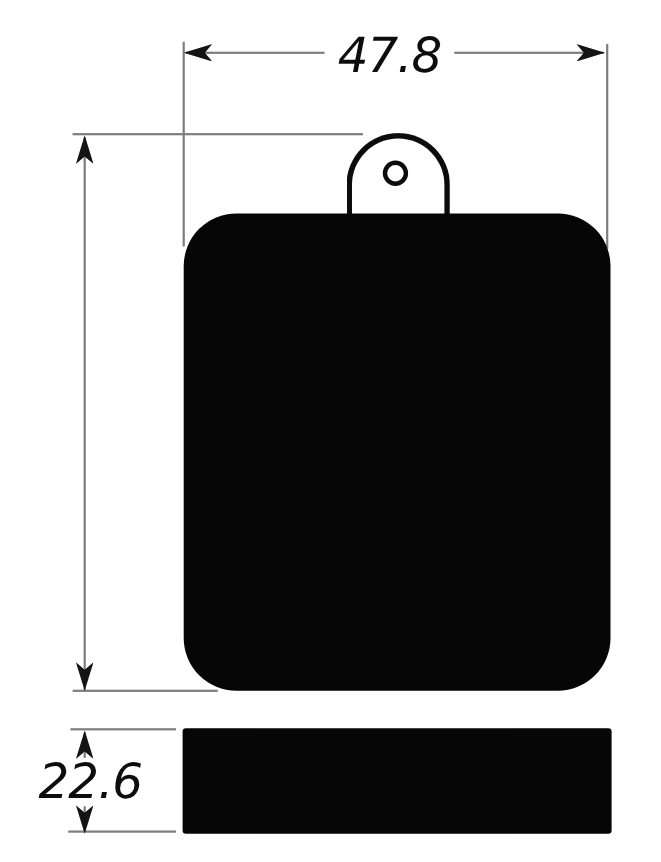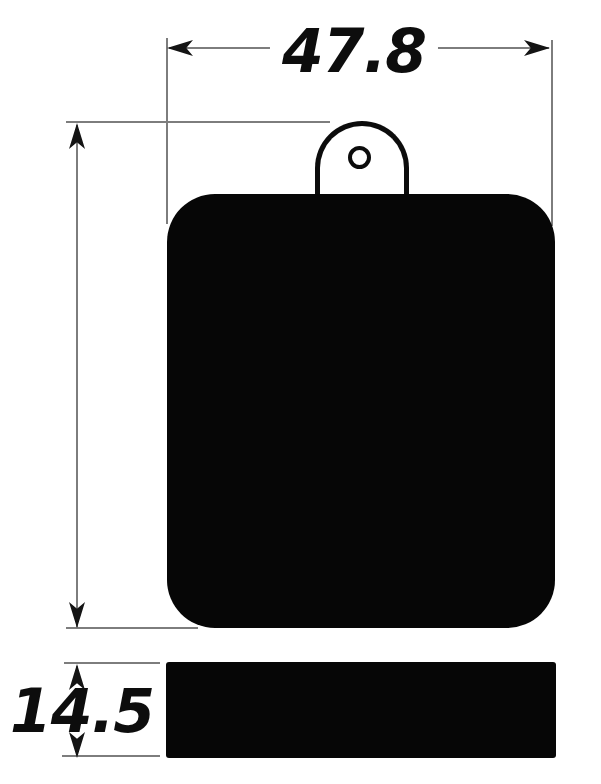--- a/index.html
+++ b/index.html
@@ -28,22 +28,22 @@
     background: #141414;
   }
   .arrow.left  { width: 26px; height: 16px; clip-path: polygon(0% 50%, 100% 0%, 74% 50%, 100% 100%); }
   .arrow.right { width: 26px; height: 16px; clip-path: polygon(100% 50%, 0% 0%, 26% 50%, 0% 100%); }
   .arrow.up    { width: 16px; height: 26px; clip-path: polygon(50% 0%, 100% 100%, 50% 74%, 0% 100%); }
   .arrow.down  { width: 16px; height: 26px; clip-path: polygon(50% 100%, 100% 0%, 50% 26%, 0% 0%); }
   
   .dim-label {
     position: absolute;
     transform: translate(-50%, -50%);
-    font-size: 60px;
-    font-weight: 700;
+    font-size: 44px;
+    font-weight: 400;
     font-style: italic;
     color: #0d0d0d;
     background: #ffffff;
     padding: 0 12px;
     white-space: nowrap;
     line-height: 1;
     letter-spacing: -1px;
   }
   
   .pad-front {
@@ -101,20 +101,20 @@
   <div class="line h" style="left:66px; top:121px; width:264px;"></div>
   <div class="line h" style="left:66px; top:627px; width:132px;"></div>
   <div class="arrow up" style="left:69px; top:123px;"></div>
   <div class="arrow down" style="left:69px; top:602px;"></div>
 
   <div class="line v" style="left:76px; top:666px; height:90px;"></div>
   <div class="line h" style="left:64px; top:662px; width:96px;"></div>
   <div class="line h" style="left:62px; top:755px; width:98px;"></div>
   <div class="arrow up" style="left:69px; top:664px;"></div>
   <div class="arrow down" style="left:69px; top:732px;"></div>
-  <div class="dim-label" style="left:82px; top:711px;">14.5</div>
+  <div class="dim-label" style="left:82px; top:711px;">22.6</div>
 
   <div class="pad-tab"></div>
   <div class="pad-tab-hole"></div>
   <div class="pad-front"></div>
   <div class="pad-side"></div>
 
 </div>
 
 </body></html>

